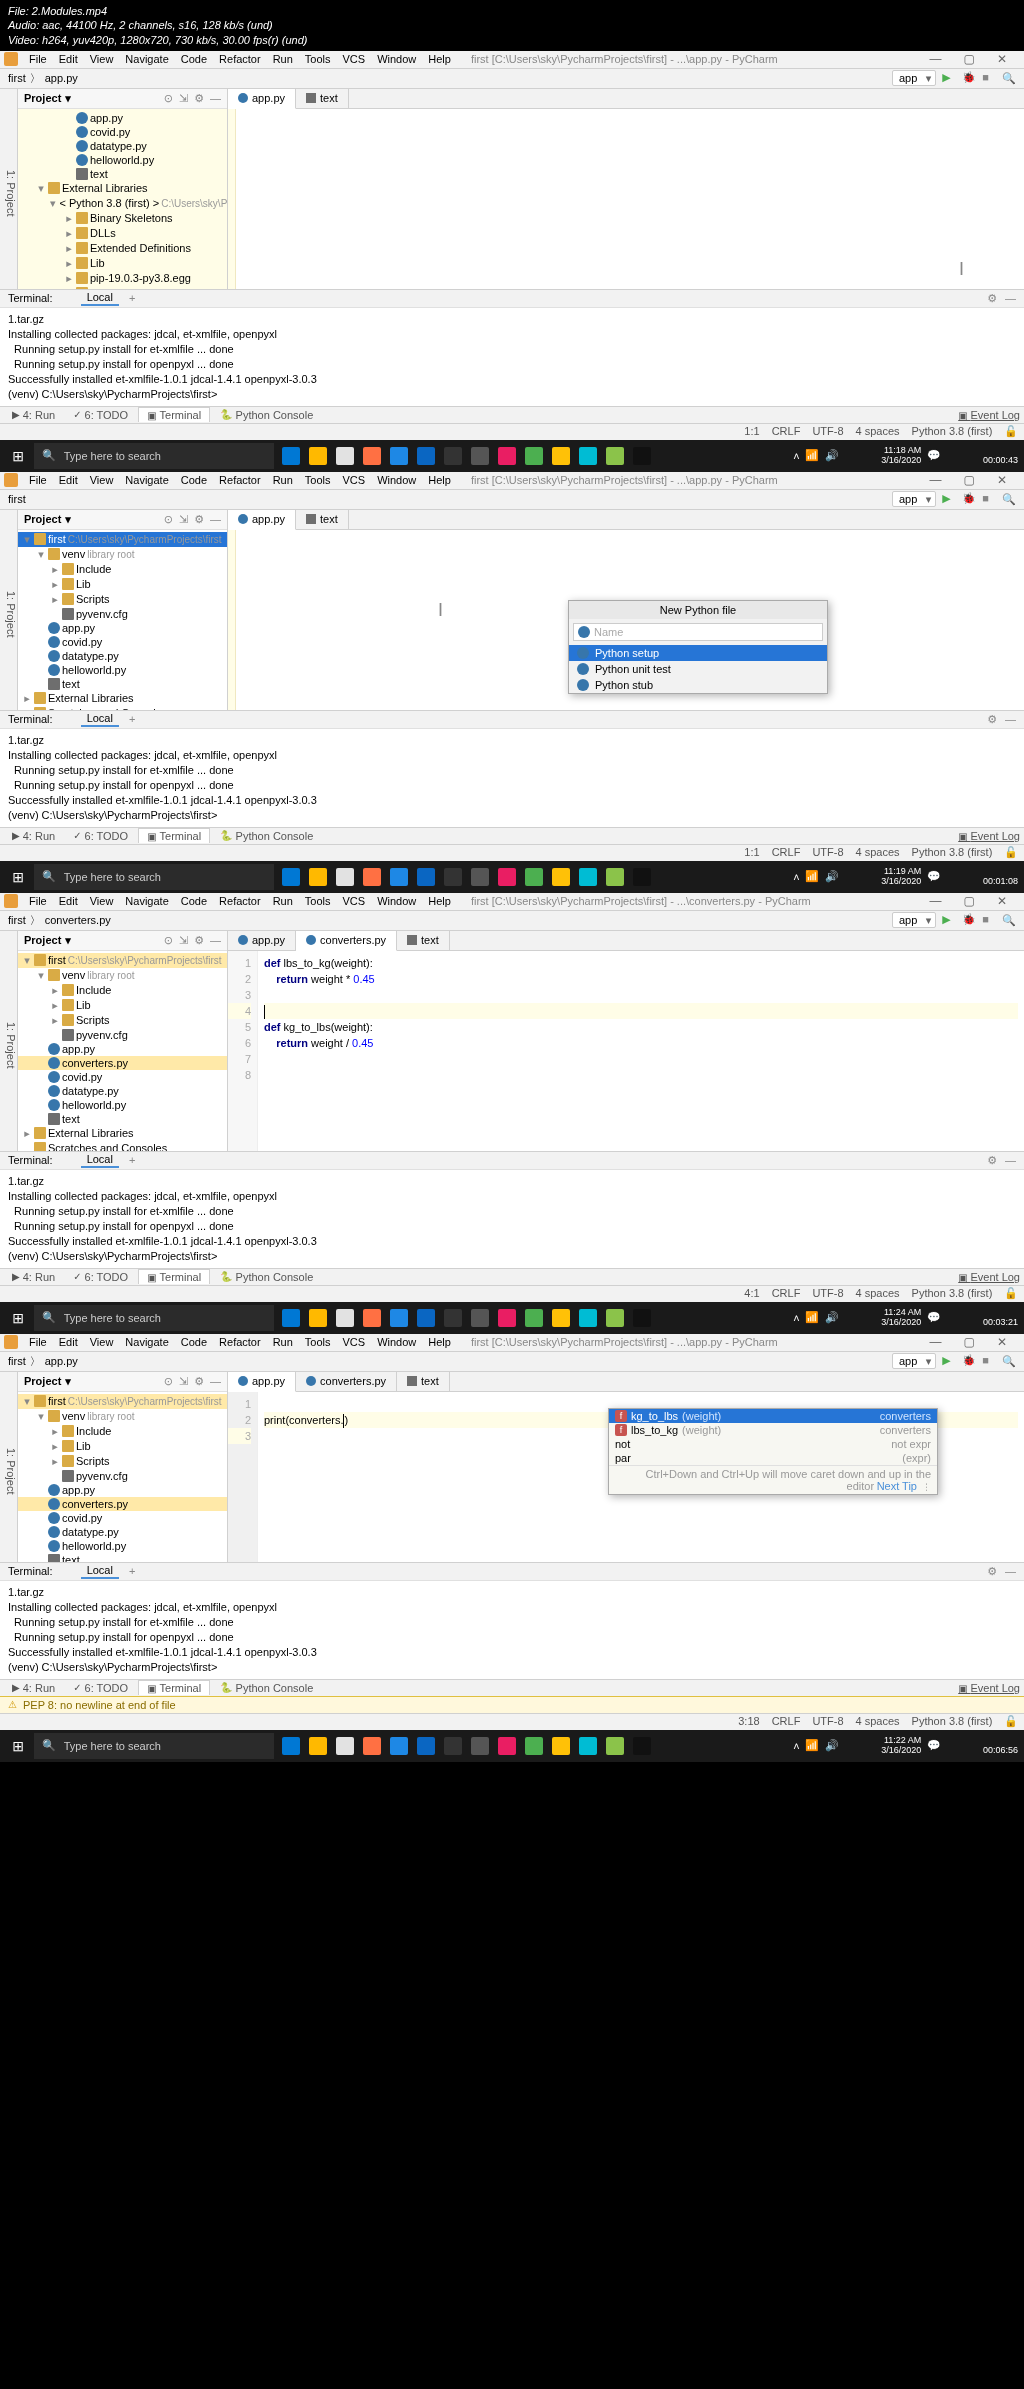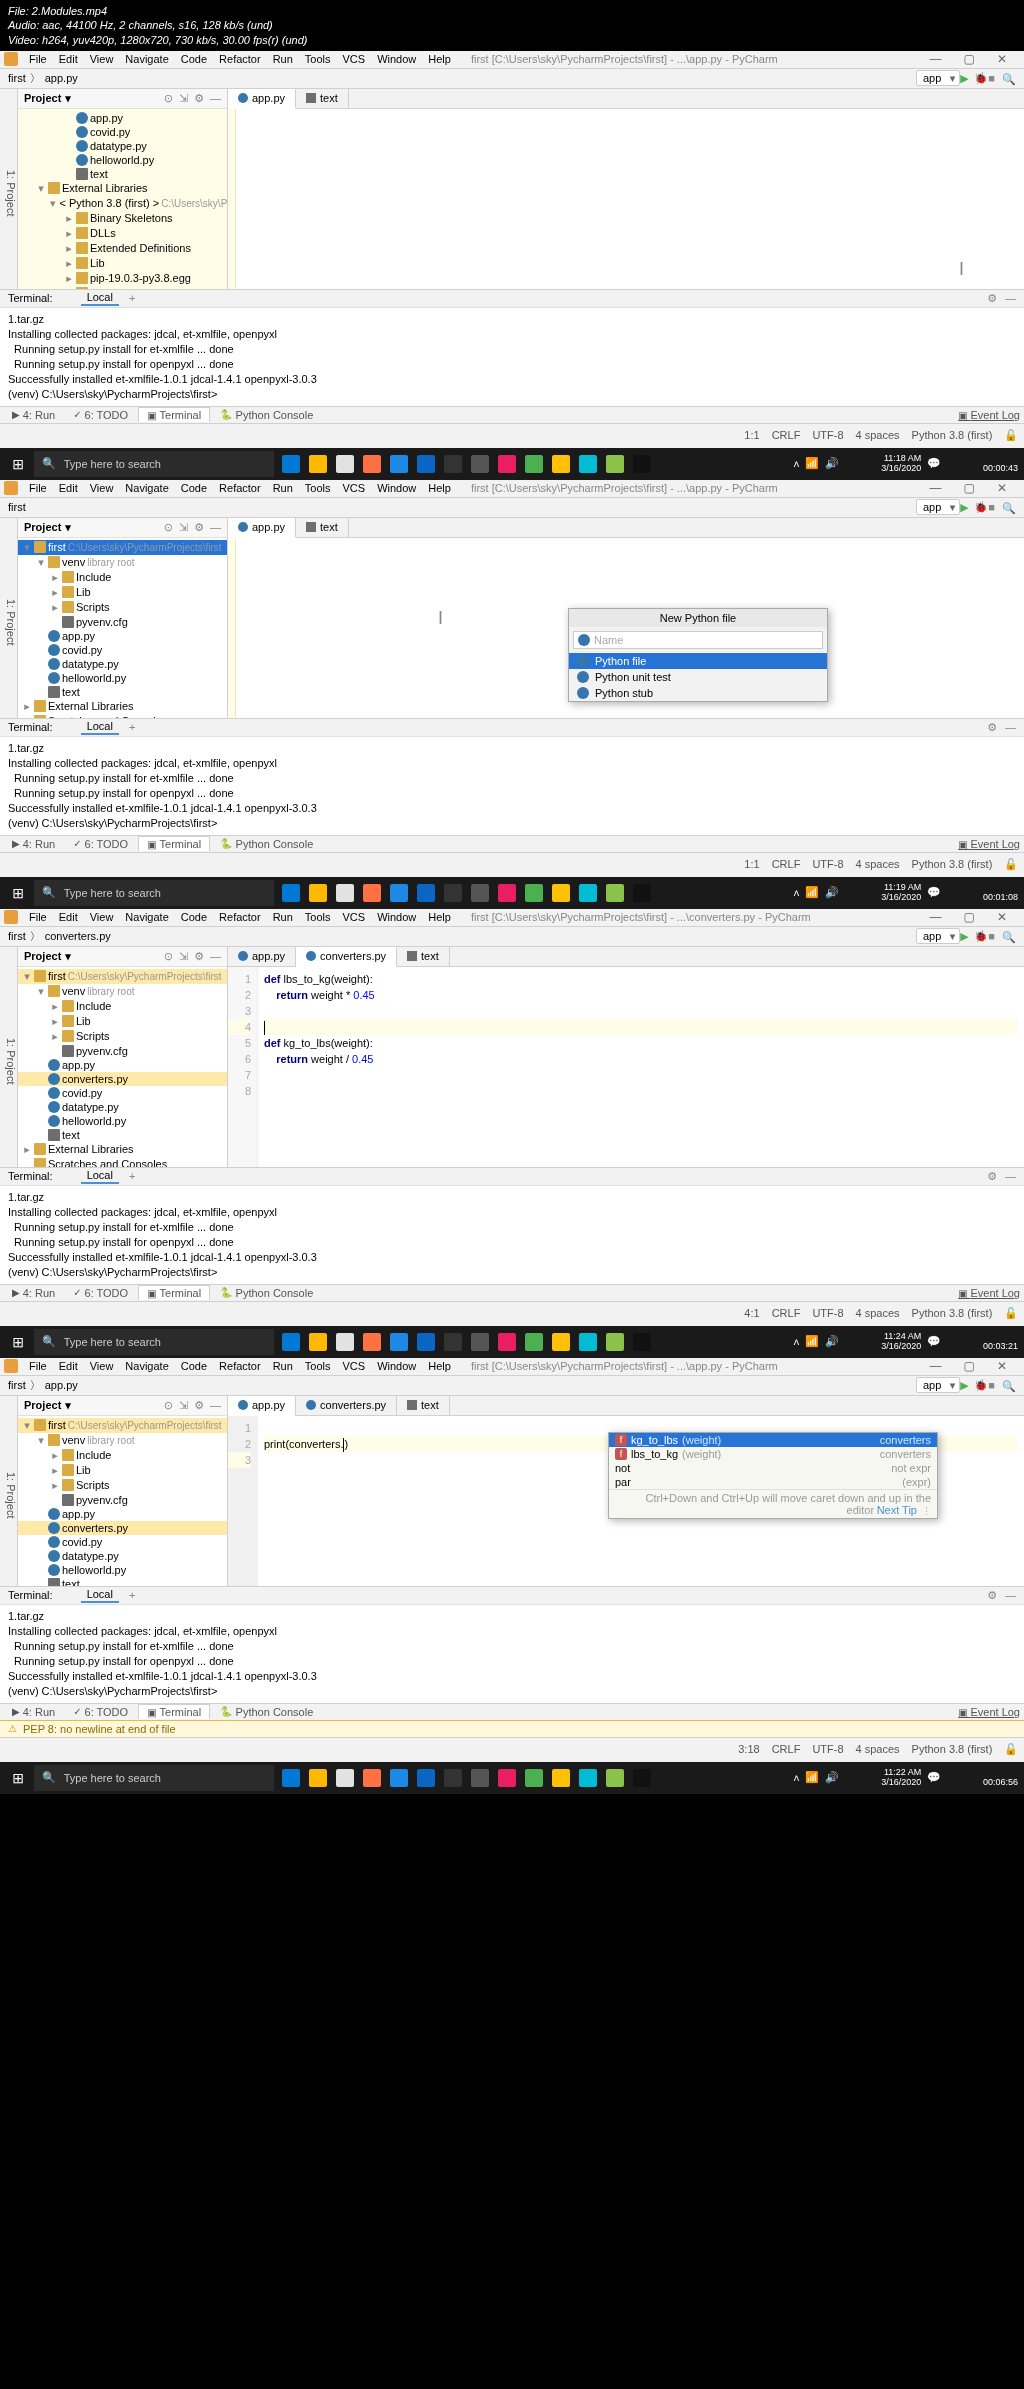--- a/index.html
+++ b/index.html
@@ -8,21 +8,21 @@
 .header-info div { line-height:1.3; }
 .ide-instance { background:#f2f2f2; color:#000; position:relative; }
 .menubar { background:#f2f2f2; border-bottom:1px solid #d0d0d0; padding:2px 4px; display:flex; align-items:center; gap:2px; height:18px; }
 .menubar .icon { width:14px; height:14px; background:#e89e3c; border-radius:2px; margin-right:4px; }
 .menubar span { padding:1px 5px; cursor:default; font-size:11px; }
 .titlepath { color:#888; font-size:10px; margin-left:8px; flex:1; }
 .win-controls { display:flex; gap:12px; padding-right:8px; color:#666; }
 .win-controls span { font-size:12px; }
 .breadcrumb { background:#f2f2f2; border-bottom:1px solid #d0d0d0; padding:3px 8px; display:flex; align-items:center; justify-content:space-between; height:20px; }
 .breadcrumb-left { display:flex; gap:4px; align-items:center; }
-.run-controls { display:flex; align-items:flex-end; }
+.run-controls { display:flex; gap:6px; align-items:center; }
 .run-select { background:#fff; border:1px solid #ccc; padding:1px 18px 1px 6px; border-radius:2px; position:relative; }
 .run-select::after { content:"▾"; position:absolute; right:4px; color:#666; }
 .run-btn { width:14px; height:14px; display:inline-block; }
 .play { color:#4caf50; }
 .bug { color:#5c9ded; }
 .stop { color:#888; }
 .main-area { display:flex; height:200px; }
 .sidebar-tabs { width:18px; background:#f2f2f2; border-right:1px solid #d0d0d0; writing-mode:vertical-rl; text-align:center; font-size:10px; color:#555; padding-top:8px; }
 .project-panel { width:210px; background:#fff; border-right:1px solid #d0d0d0; display:flex; flex-direction:column; }
 .project-header { display:flex; align-items:center; justify-content:space-between; padding:3px 6px; border-bottom:1px solid #e0e0e0; background:#f7f7f7; }
@@ -61,21 +61,21 @@
 .terminal-header .tab.active { border-bottom:2px solid #4a90d9; }
 .terminal-header .plus { color:#888; }
 .terminal-header-icons { margin-left:auto; display:flex; gap:8px; color:#888; }
 .terminal-body { background:#fff; padding:4px 8px; font-family:"Consolas","Courier New",monospace; font-size:12px; line-height:15px; min-height:85px; }
 .terminal-body div { white-space:pre; }
 .bottom-tabs { display:flex; background:#f2f2f2; border-top:1px solid #d0d0d0; height:17px; align-items:center; gap:2px; padding-left:4px; }
 .bottom-tabs .btab { padding:1px 8px; font-size:10px; color:#555; display:flex; gap:3px; align-items:center; }
 .bottom-tabs .btab.active { background:#fff; border-top:1px solid #d0d0d0; border-left:1px solid #d0d0d0; border-right:1px solid #d0d0d0; }
 .bottom-tabs .btab .i { font-size:10px; }
 .event-log { margin-left:auto; padding-right:4px; font-size:10px; color:#555;text-decoration:underline; }
-.statusbar { display:flex; background:#f2f2f2; border-top:1px solid #d0d0d0; height:25px; align-items:center; font-size:10px; color:#555; padding:0 6px; justify-content:space-between; }
+.statusbar { display:flex; background:#f2f2f2; border-top:1px solid #d0d0d0; height:17px; align-items:center; font-size:10px; color:#555; padding:0 6px; justify-content:space-between; }
 .statusbar .right { display:flex; gap:12px; }
 .statusbar .lock { color:#888; }
 .taskbar { background:#1a1a1a; height:32px; display:flex; align-items:center; padding:0 2px; }
 .taskbar .start { width:32px; height:28px; display:flex; align-items:center; justify-content:center; color:#fff; font-size:14px; }
 .taskbar .search { background:#2b2b2b; color:#ccc; flex:0 0 240px; height:26px; display:flex; align-items:center; padding:0 8px; gap:8px; border-radius:0; }
 .taskbar .search .si { color:#ccc; }
 .taskbar .apps { display:flex; gap:1px; margin-left:4px; }
 .taskbar .app { width:26px; height:28px; display:flex; align-items:center; justify-content:center; }
 .taskbar .app div { width:18px; height:18px; border-radius:2px; }
 .taskbar .tray { margin-left:auto; display:flex; gap:6px; align-items:center; color:#fff; font-size:10px; padding-right:4px; }
@@ -500,21 +500,21 @@
       </div>
       <div class="popup-newfile">
         <div class="ptitle">New Python file</div>
         <div class="pinput">
             <span class="icon"></span>
             <span style="color:#aaa;">Name</span>
           </div>
         <div class="plist">
           <div class="pitem sel">
               <span class="icon"></span>
-              <span>Python file</span>
+              <span>Python setup</span>
             </div>
           <div class="pitem">
               <span class="icon"></span>
               <span>Python unit test</span>
             </div>
           <div class="pitem">
               <span class="icon"></span>
               <span>Python stub</span>
             </div>
         </div>

